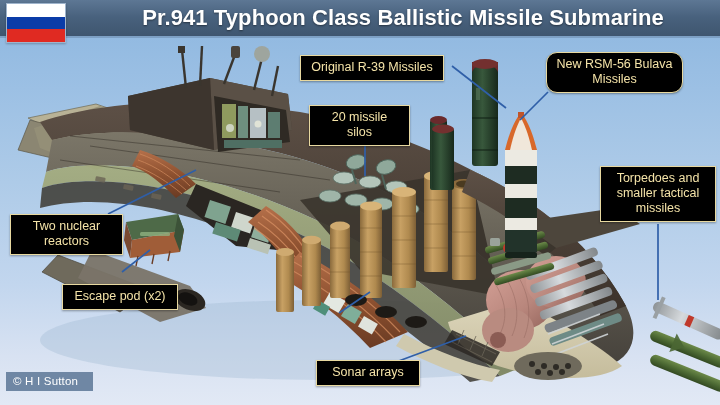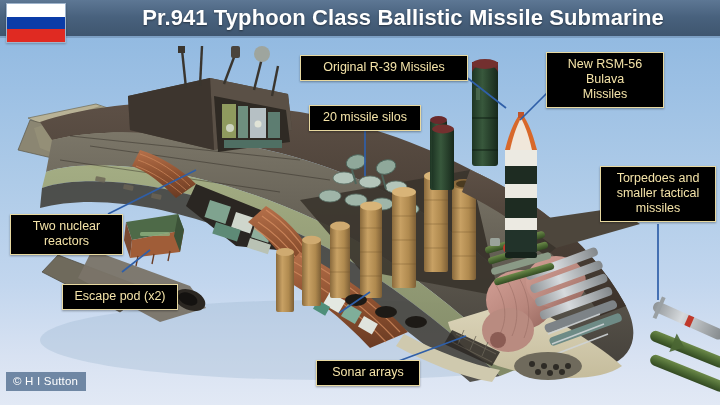--- a/index.html
+++ b/index.html
@@ -60,21 +60,21 @@
     white-space:pre-line;
     box-shadow:0 1px 2px rgba(0,0,0,.35);
   }
 
   
   .credit{
     position:absolute;left:6px;top:372px;
     background:#6f87a4;
     color:#ffffff;
     font-size:11.5px;
-    padding:3px 8px 4px 7px;
+    padding:3px 15px 4px 7px;
     letter-spacing:.2px;
   }
 </style>
 </head>
 <body>
 
 <div id="stage">
 
   <div class="bg"></div>
 
@@ -470,25 +470,25 @@
 
   <div class="titlebar">
     <div class="title-text">Pr.941 Typhoon Class Ballistic Missile Submarine</div>
   </div>
   <div class="flag">
     <span class="w"></span>
     <span class="b"></span>
     <span class="r"></span>
   </div>
 
-  <div class="label" style="left:300px;top:55px;width:168px;">Original R-39 Missiles</div>
-
-  <div class="label" style="left:309px;top:105px;width:112px;text-align:center;">20 missile silos</div>
-
-  <div class="label" style="left:546px;top:52px;width:118px;">New RSM-56 Bulava
+  <div class="label" style="left:300px;top:55px;width:144px;">Original R-39 Missiles</div>
+
+  <div class="label" style="left:309px;top:105px;width:101px;text-align:center;">20 missile silos</div>
+
+  <div class="label" style="left:546px;top:52px;width:137px;border-radius:11px;">New RSM-56 Bulava
 Missiles</div>
 
   <div class="label" style="left:10px;top:214px;width:113px;">Two nuclear
 reactors</div>
 
   <div class="label" style="left:600px;top:166px;width:116px;">Torpedoes and
 smaller tactical
 missiles</div>
 
   <div class="label" style="left:62px;top:272px;width:116px;margin-top:12px;">Escape pod (x2)</div>

